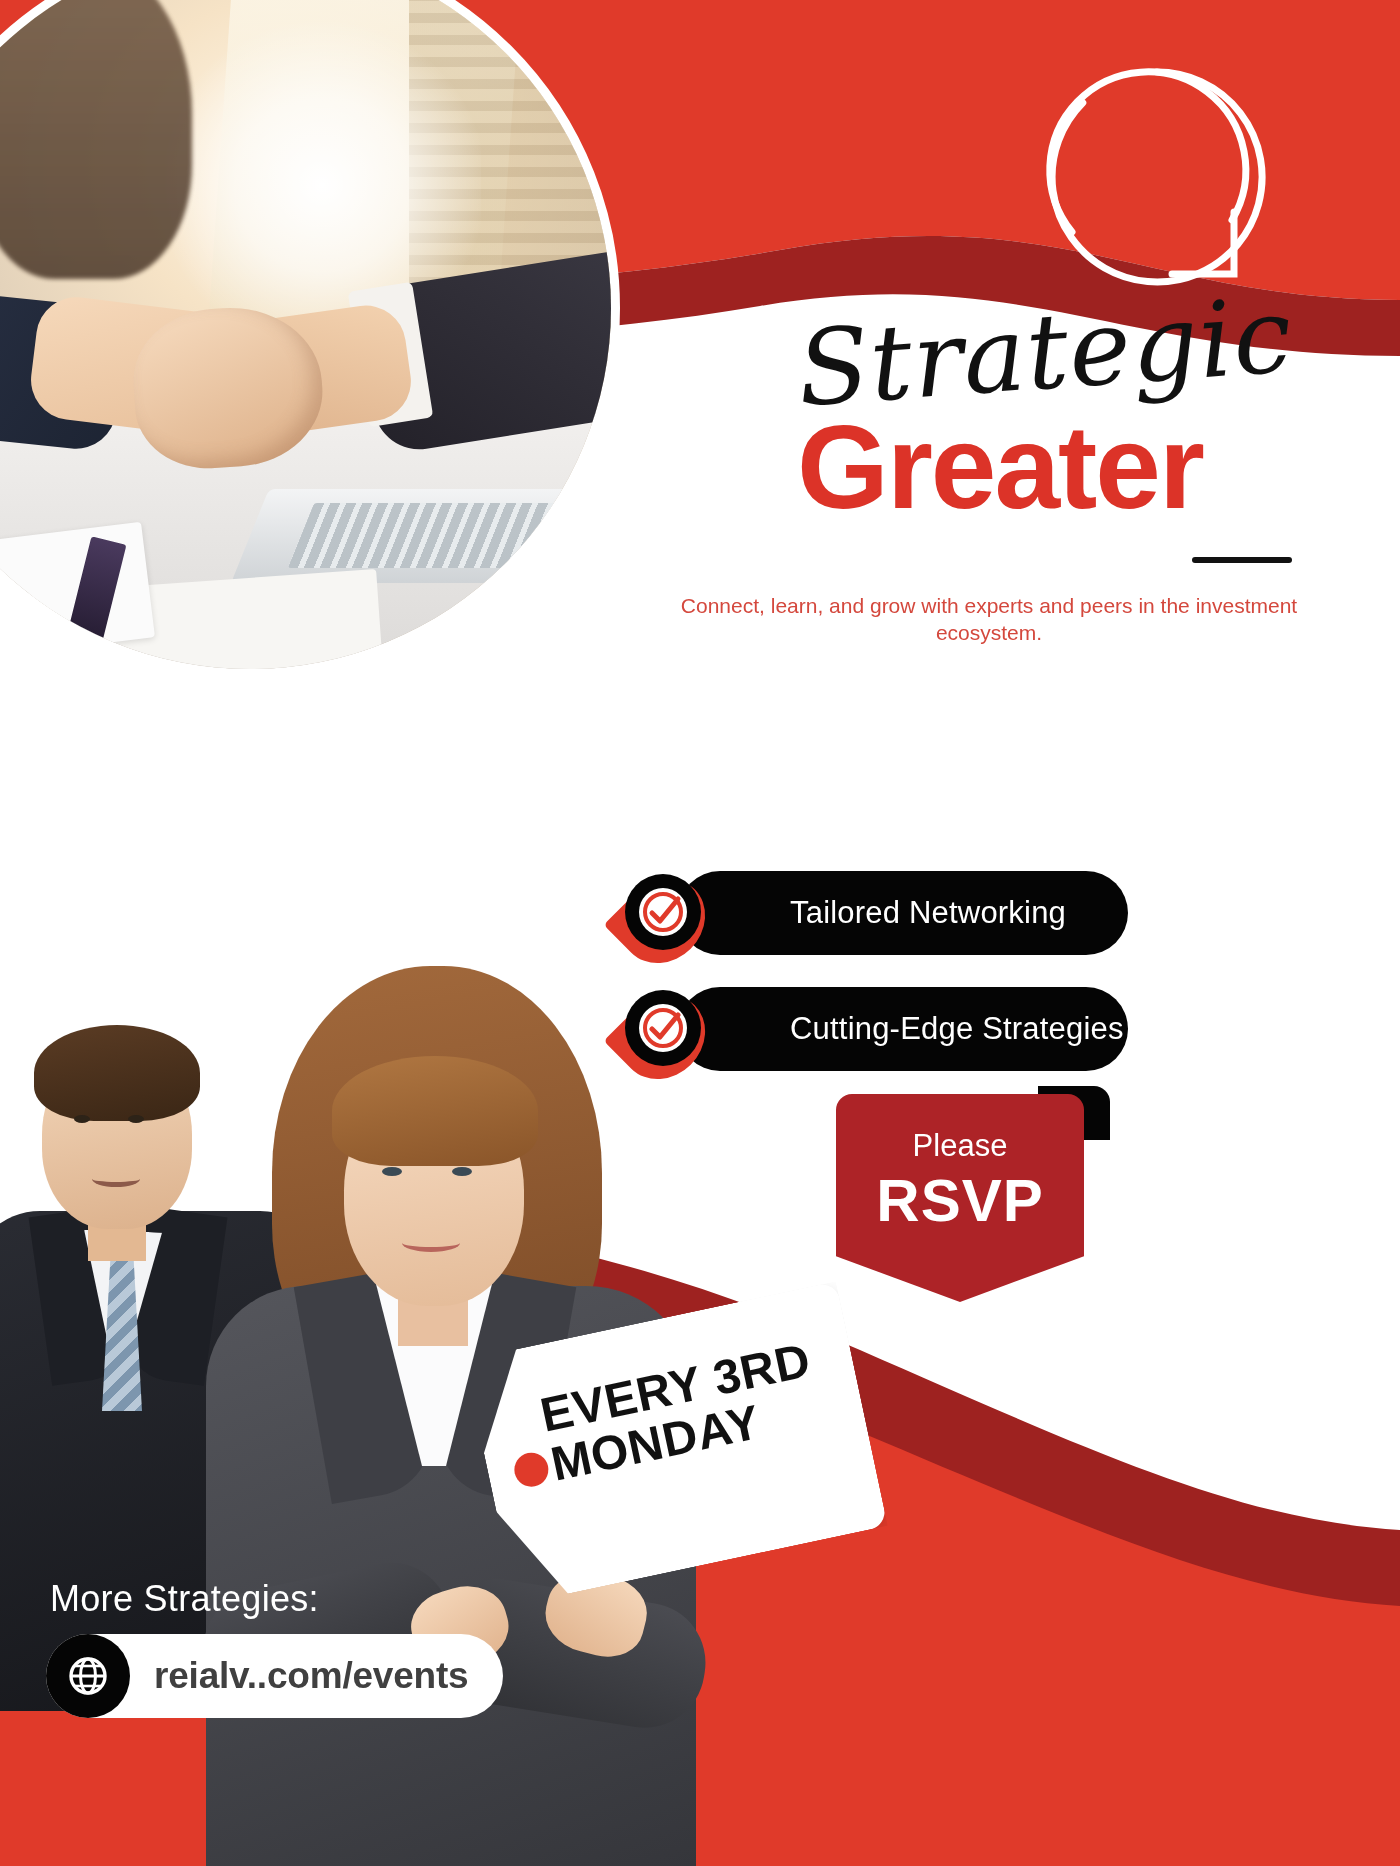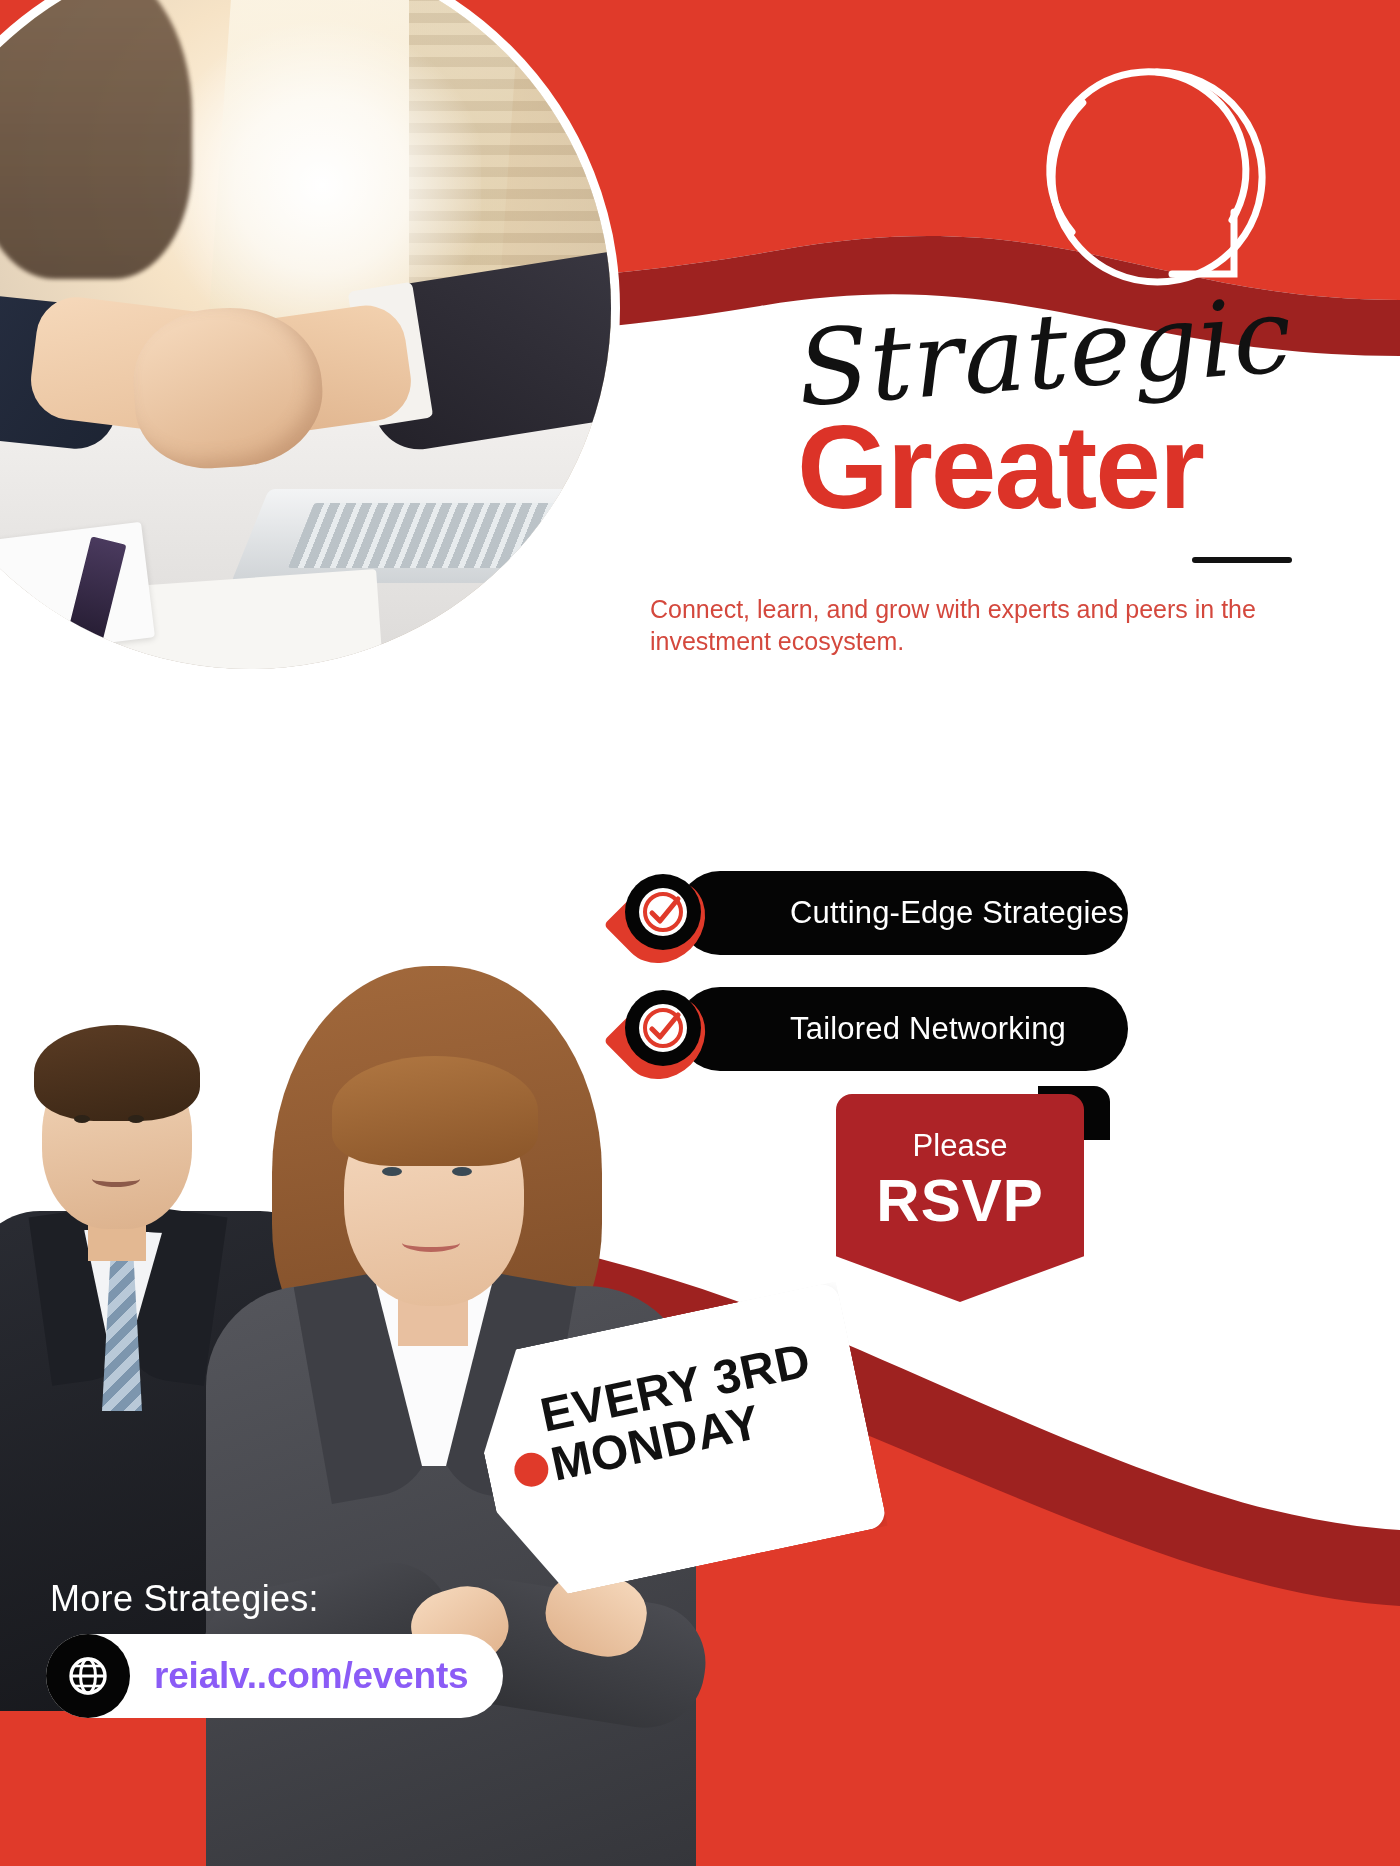--- a/index.html
+++ b/index.html
@@ -255,22 +255,22 @@
     margin-top:8px; text-align:center;
     font-size:118px; font-weight:bold; line-height:.94;
     color:#dc3328; letter-spacing:-2px;
   }
   .headline .l2 { display:block; }
   .rule {
     width:100px; height:6px; background:#111; border-radius:3px;
     margin:34px auto 0 auto; margin-right:68px;
   }
   .tagline {
-    margin-top:30px; 
-    font-size:25px; line-height:1.28; color:#d4483d;
+    margin-top:30px; text-align:center;
+    font-size:21px; line-height:1.28; color:#d4483d;
     padding:0 32px 0 10px;
   }
 
   
   .features { position:absolute; left:608px; top:865px; width:520px; }
   .pill { position:relative; height:96px; margin-bottom:20px; }
   .pill-bar {
     position:absolute; left:70px; top:6px; right:0; height:84px;
     background:#050505; border-radius:42px;
     display:flex; align-items:center; padding-left:112px;
@@ -319,21 +319,21 @@
     position:absolute; left:46px; top:1634px;
     height:84px; min-width:390px;
     background:#ffffff; border-radius:42px;
     display:flex; align-items:center; padding-right:34px;
   }
   .globe-badge {
     width:84px; height:84px; border-radius:50%; background:#050505;
     display:flex; align-items:center; justify-content:center; flex:0 0 auto;
   }
   .url-text {
-    margin-left:24px; font-size:37px; font-weight:bold; color:#8b5cf6; letter-spacing:-.2px;
+    margin-left:24px; font-size:37px; font-weight:bold; color:#404040; letter-spacing:-.2px;
   }
 
   
   .tag-wrap {
     position:absolute; left:486px; top:1318px; width:380px; height:250px;
     transform:rotate(-12deg);
   }
   .tag-body {
     position:absolute; inset:0; background:#ffffff;
     border-radius:18px;
@@ -442,36 +442,36 @@
       <div class="pin">
         <div class="pin-shape"></div>
         <div class="pin-ring"></div>
         <svg class="pin-check" viewBox="0 0 52 52">
           <circle cx="26" cy="26" r="24" fill="#ffffff"></circle>
           <circle cx="26" cy="26" r="18" fill="none" stroke="#e03a2a" stroke-width="4"></circle>
           <path d="M15,27 L23,35 L41,13" fill="none" stroke="#e03a2a" stroke-width="5" stroke-linecap="round" stroke-linejoin="round"></path>
         </svg>
       </div>
       <div class="pill-bar">
-        <span class="pill-label">Cutting-Edge Strategies</span>
+        <span class="pill-label">Tailored Networking</span>
       </div>
     </div>
 
     <div class="pill">
       <div class="pin">
         <div class="pin-shape"></div>
         <div class="pin-ring"></div>
         <svg class="pin-check" viewBox="0 0 52 52">
           <circle cx="26" cy="26" r="24" fill="#ffffff"></circle>
           <circle cx="26" cy="26" r="18" fill="none" stroke="#e03a2a" stroke-width="4"></circle>
           <path d="M15,27 L23,35 L41,13" fill="none" stroke="#e03a2a" stroke-width="5" stroke-linecap="round" stroke-linejoin="round"></path>
         </svg>
       </div>
       <div class="pill-bar">
-        <span class="pill-label">Tailored Networking</span>
+        <span class="pill-label">Cutting-Edge Strategies</span>
       </div>
     </div>
 
   </div>
 
   <div class="rsvp-wrap">
     <div class="rsvp-blacktab"></div>
     <div class="rsvp">
       <span class="rsvp-please">Please</span>
       <span class="rsvp-main">RSVP</span>

